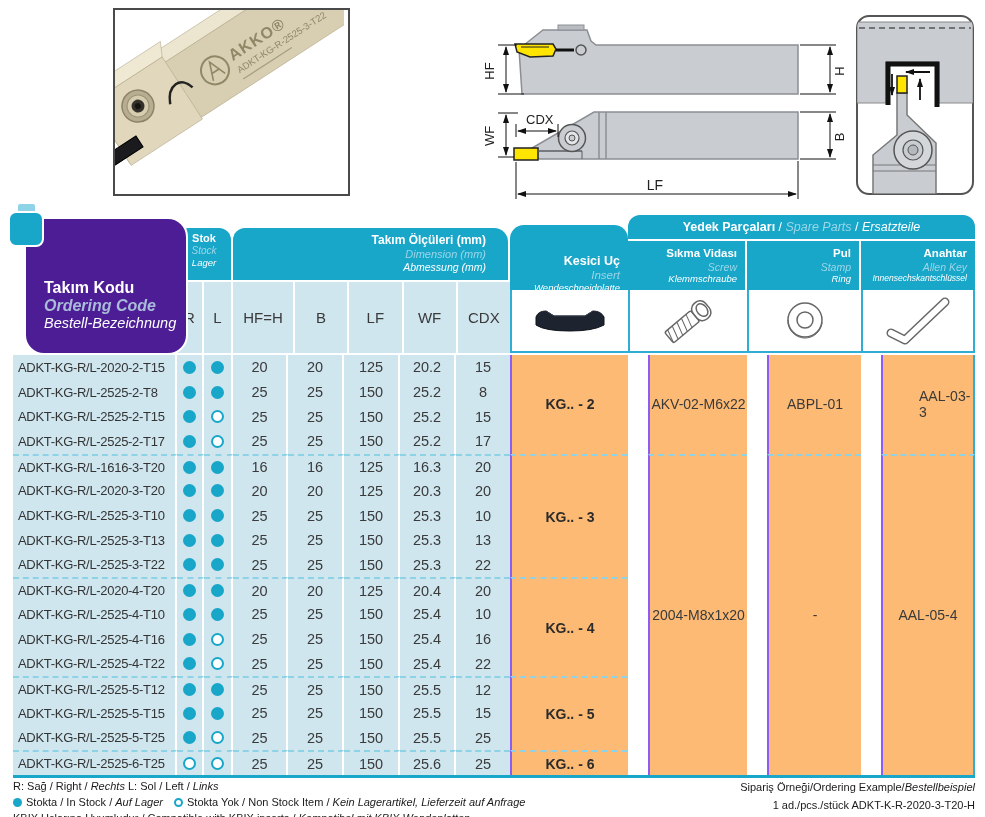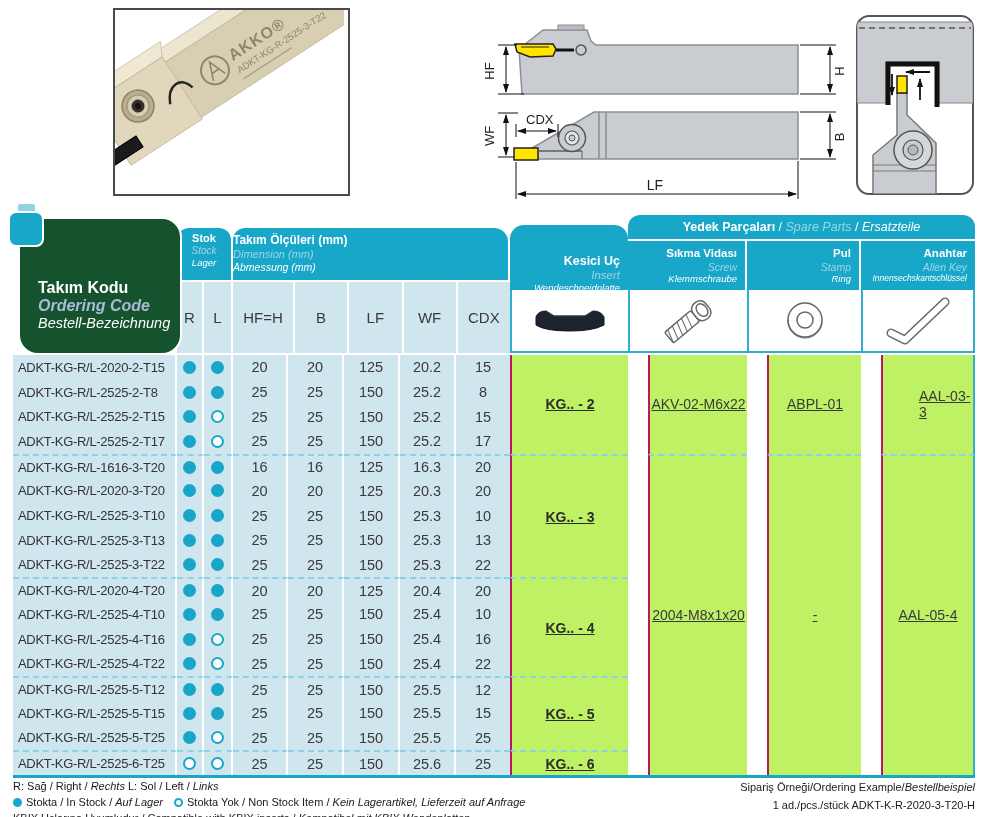--- a/index.html
+++ b/index.html
@@ -6,32 +6,32 @@
   #page{position:relative;width:985px;height:817px;background:#fff;overflow:hidden;
         font-family:"Liberation Sans",sans-serif;-webkit-font-smoothing:antialiased;}
   .abs{position:absolute;}
   .it{font-style:italic;}
   
   #photo{left:113px;top:8px;width:233px;height:184px;border:2px solid #4a4a4a;background:#fff;overflow:hidden;}
   
   .corner-light{left:16px;top:202px;width:17px;height:17px;background:#8fd3e6;border:2px solid #fff;border-radius:4px;z-index:6;}
   .corner-cyan{left:8px;top:211px;width:32px;height:32px;background:#18a6c9;border:2px solid #fff;border-radius:8px;z-index:7;}
   
-  #ocbox{left:18px;top:217px;width:164px;height:138px;background:#14532d;border:2px solid #fff;border-radius:20px;
+  #ocbox{left:24px;top:217px;width:164px;height:138px;background:#4c1d95;border:2px solid #fff;border-radius:20px;
          box-sizing:border-box;color:#fff;padding:60px 0 0 18px;z-index:5;}
   #ocbox .l1{font-size:16px;font-weight:bold;line-height:1.12;}
   #ocbox .l2{font-size:16px;font-weight:bold;font-style:italic;color:#a9bbd8;line-height:1.12;}
   #ocbox .l3{font-size:14.5px;font-style:italic;line-height:1.15;}
   
   .cy{background:#18a6c9;color:#fff;box-sizing:border-box;}
   #stokhdr{left:177px;top:228px;width:54px;height:52px;border-radius:12px 12px 0 0;text-align:center;padding-top:4px;}
   #stokhdr .l1{font-size:11px;font-weight:bold;line-height:1.2;}
   #stokhdr .l2{font-size:10px;font-style:italic;color:#9bd6e8;line-height:1.15;}
   #stokhdr .l3{font-size:9.5px;font-style:italic;line-height:1.2;}
-  #dimhdr{left:233px;top:228px;width:275px;height:52px;border-radius:12px 14px 0 0;text-align:left;padding:5px 10px 0 0;}
+  #dimhdr{left:233px;top:228px;width:275px;height:52px;border-radius:12px 14px 0 0;text-align:right;padding:5px 22px 0 0;}
   #dimhdr .l1{font-size:12px;font-weight:bold;line-height:1.25;}
   #dimhdr .l2{font-size:11px;font-style:italic;color:#9bd6e8;line-height:1.15;}
   #dimhdr .l3{font-size:10.5px;font-style:italic;line-height:1.2;}
   #inshdr{left:510px;top:225px;width:118px;height:65px;border-radius:14px 14px 0 0;text-align:right;padding:29px 8px 0 0;}
   #inshdr .l1{font-size:12.5px;font-weight:bold;line-height:1.2;}
   #inshdr .l2{font-size:11.5px;font-style:italic;color:#9bd6e8;line-height:1.15;}
   #inshdr .l3{font-size:9.5px;font-style:italic;line-height:1.25;}
   #sparetitle{left:628px;top:215px;width:347px;height:24px;border-radius:12px 12px 0 0;text-align:center;font-size:12.5px;line-height:25px;}
   #sparetitle .b{font-weight:bold;}
   #sparetitle .en{font-style:italic;color:#9bd6e8;}
@@ -56,21 +56,21 @@
   
   #grid{left:13px;top:355px;width:962px;height:420px;display:grid;
         grid-template-columns:164px 27px 29px 55px 56px 56px 56px 54px 118px 119px 114px 114px;
         grid-template-rows:repeat(17,1fr);}
   .lc{background:#cfe6ef;border-right:2px solid #fff;box-sizing:border-box;display:flex;align-items:center;justify-content:center;}
   .lc.nr{border-right:none;}
   .code{justify-content:flex-start;padding-left:5px;font-weight:normal;font-size:13px;letter-spacing:-0.3px;color:#333;white-space:nowrap;}
   .num{font-size:14.5px;color:#3a3a3a;}
   .dot{width:13px;height:13px;border-radius:50%;background:#fff;border:2px solid #18a6c9;box-sizing:border-box;}
   .dot.filled{background:#18a6c9;}
-  .wc{background:#bef264;border-left:2px solid #be185d;box-sizing:border-box;display:flex;align-items:center;justify-content:center;text-decoration:underline;}
+  .wc{background:#fdba74;border-left:2px solid #8b5cf6;box-sizing:border-box;display:flex;align-items:center;justify-content:center;}
   .wc.last{border-right:2px solid #2fadd2;}
   .gt{border-top:2px dashed #8ed2e6;}
   .kg{font-weight:bold;font-size:14px;color:#2b2b2b;white-space:nowrap;}
   .sp{font-size:14px;color:#3a3a3a;margin-left:20px;}
   #tbot{left:13px;top:775px;width:962px;height:3px;background:#18a6c9;}
   
   .foot{color:#1a1a1a;font-size:11px;white-space:nowrap;}
   #f1{left:13px;top:780px;}
   #f2{left:13px;top:796px;}
   #f3{left:13px;top:812px;}

